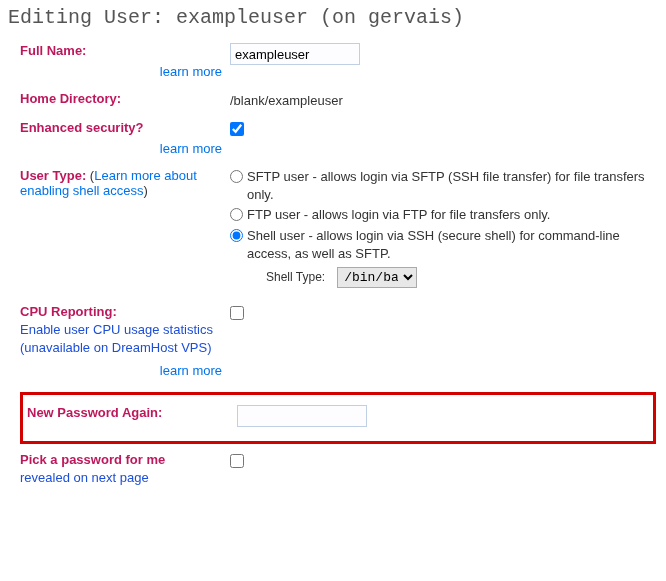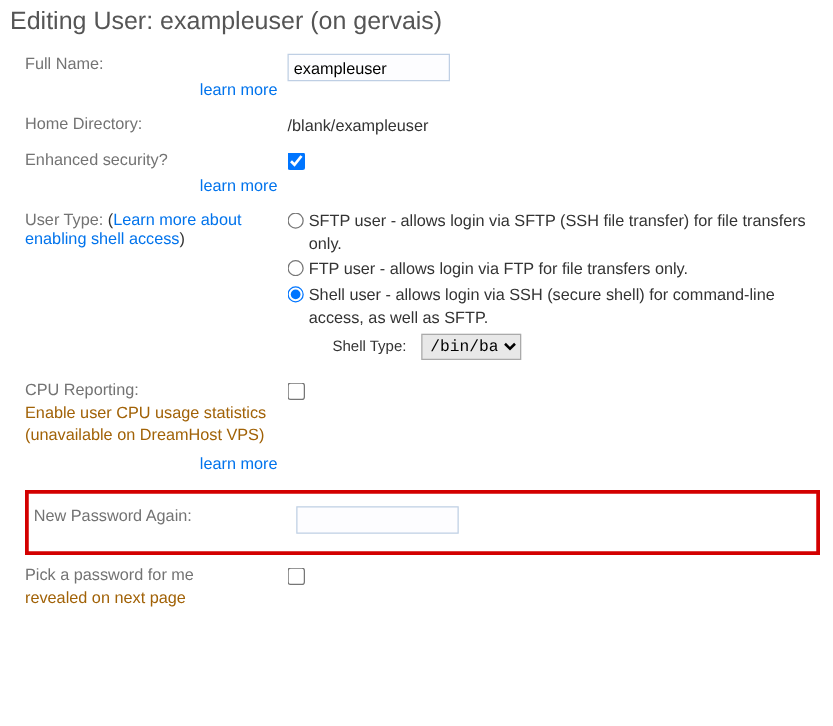--- a/index.html
+++ b/index.html
@@ -8,20 +8,21 @@
       font-size: 13px;
       color: #333;
       background: #fff;
       width: 666px;
     }
     .page-title {
       font-size: 20px;
       font-weight: normal;
       color: #555;
       padding: 6px 0 10px 8px;
+      font-family: Liberation Mono, monospace;
     }
     .form {
       padding: 0 10px 20px 20px;
     }
     .row {
       display: flex;
       align-items: flex-start;
       padding: 4px 0 8px 0;
     }
     .row.padtop {
@@ -29,26 +30,26 @@
     }
     .label-col {
       width: 210px;
       flex-shrink: 0;
       padding-right: 8px;
     }
     .value-col {
       flex: 1;
     }
     .field-label {
-      font-weight: normal;
-      color: #737373;
+      font-weight: bold;
+      color: #be185d;
       display: inline;
     }
     .field-sub {
-      color: #a16207;
+      color: #1d4ed8;
       margin-top: 2px;
       line-height: 1.4;
     }
     .link {
       color: #0073ec;
       text-decoration: none;
       cursor: pointer;
     }
     .learn-more-block {
       margin-top: 6px;

